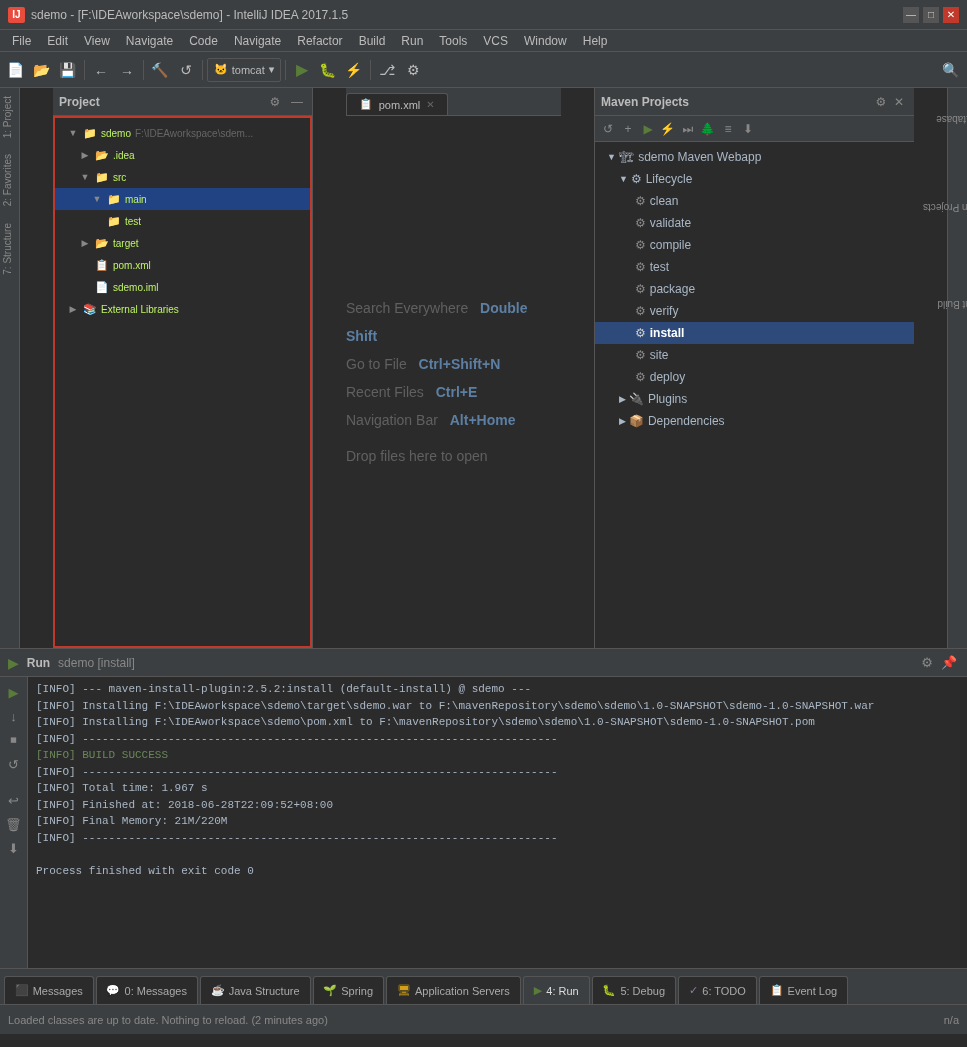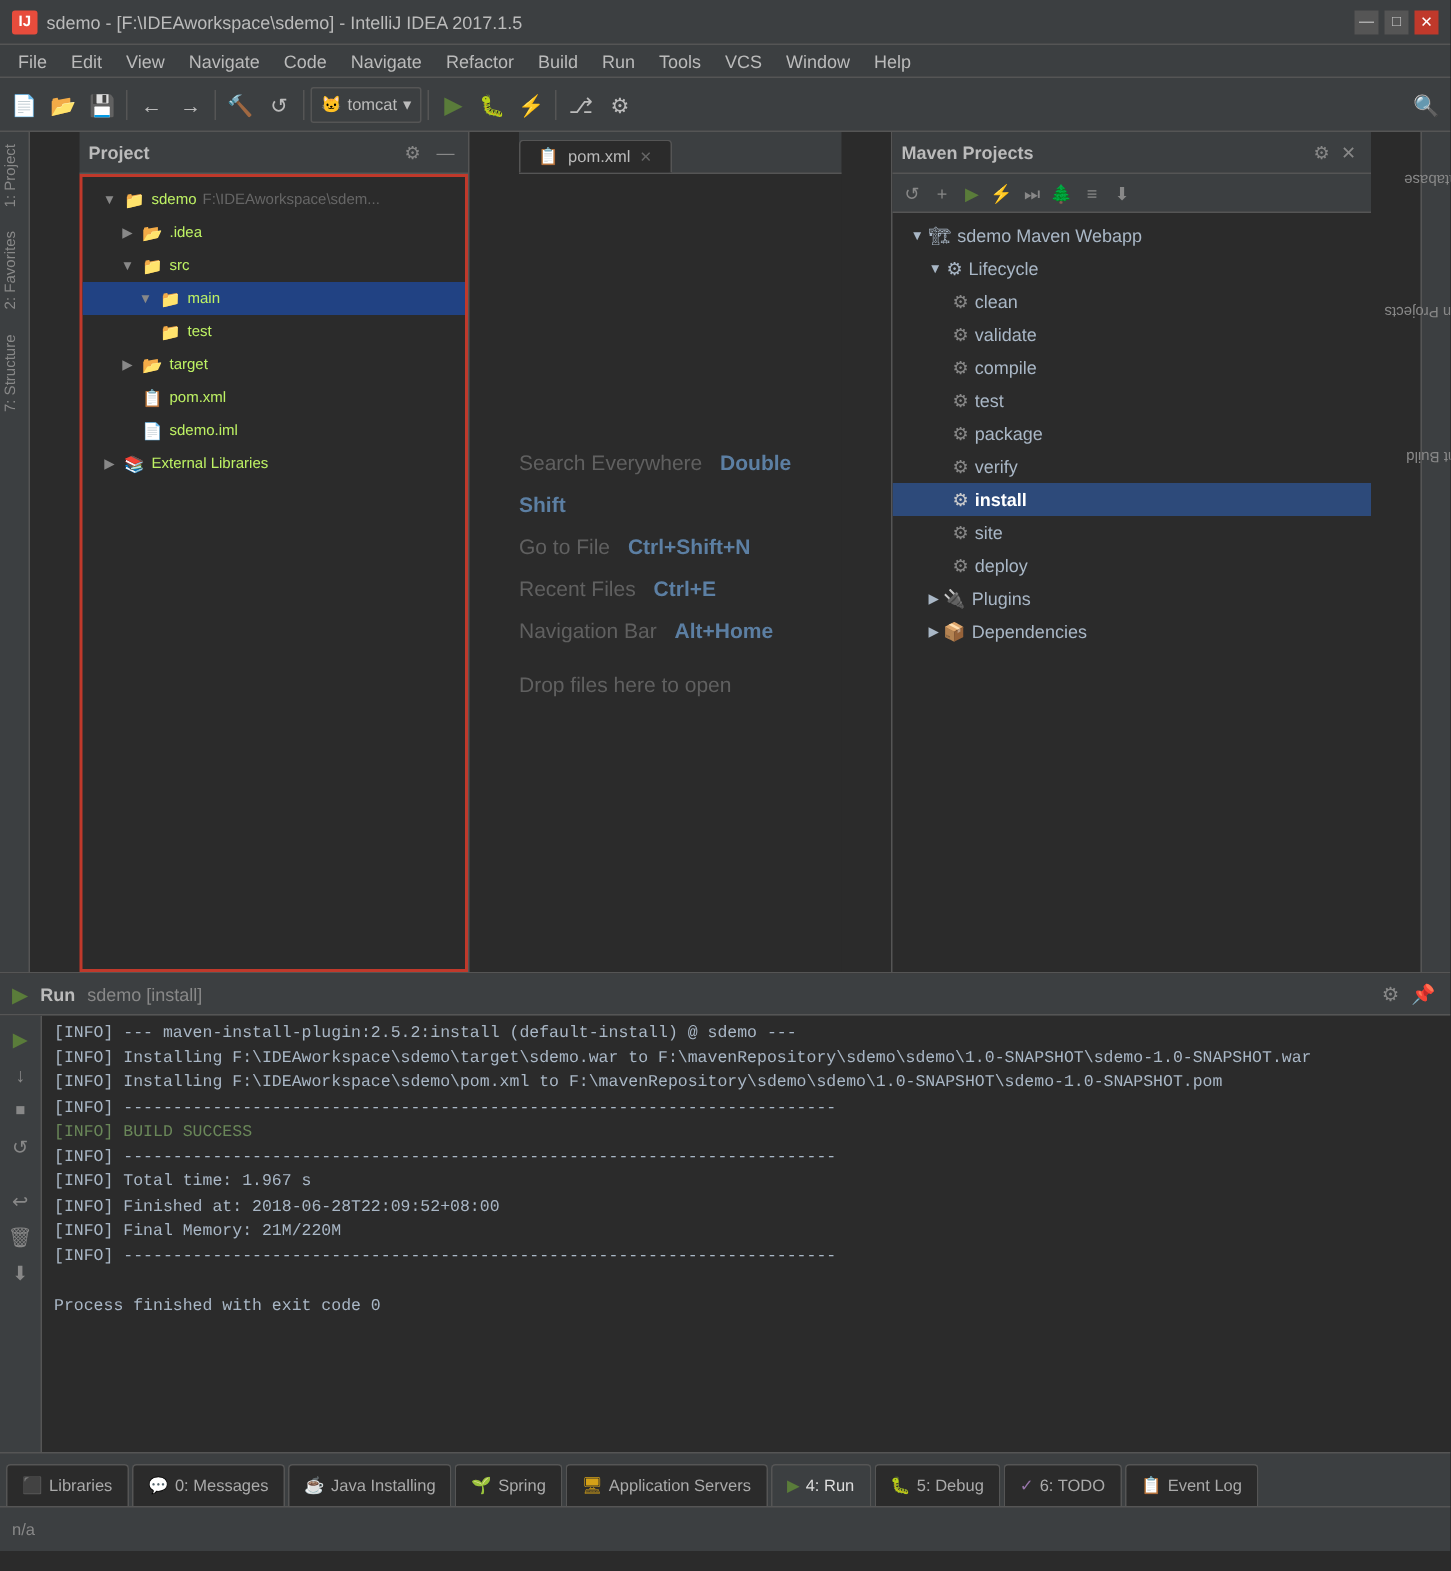--- a/index.html
+++ b/index.html
@@ -700,29 +700,29 @@
       <div class="console-line info">[INFO] ------------------------------------------------------------------------</div>
       <div class="console-line">&nbsp;</div>
       <div class="console-line">Process finished with exit code 0</div>
     </div>
   </div>
 </div>
 
 <div class="bottom-tabs">
   <div class="bottom-tab">
     <span>⬛</span>
-    <span>Libraries</span>
+    <span>Messages</span>
   </div>
   <div class="bottom-tab">
     <span>💬</span>
     <span>0: Messages</span>
   </div>
   <div class="bottom-tab">
     <span style="color:#e8bf6a;">☕</span>
-    <span>Java Installing</span>
+    <span>Java Structure</span>
   </div>
   <div class="bottom-tab">
     <span style="color:#5a7c3a;">🌱</span>
     <span>Spring</span>
   </div>
   <div class="bottom-tab">
     <span style="color:#d4a017;">🖥</span>
     <span>Application Servers</span>
   </div>
   <div class="bottom-tab active">
@@ -737,14 +737,15 @@
     <span style="color:#9876aa;">✓</span>
     <span>6: TODO</span>
   </div>
   <div class="bottom-tab">
     <span>📋</span>
     <span>Event Log</span>
   </div>
 </div>
 
 <div class="status-bar">
+  <span class="status-text">Loaded classes are up to date. Nothing to reload. (2 minutes ago)</span>
   <span class="status-right">n/a</span>
 </div>
 
 </body></html>

